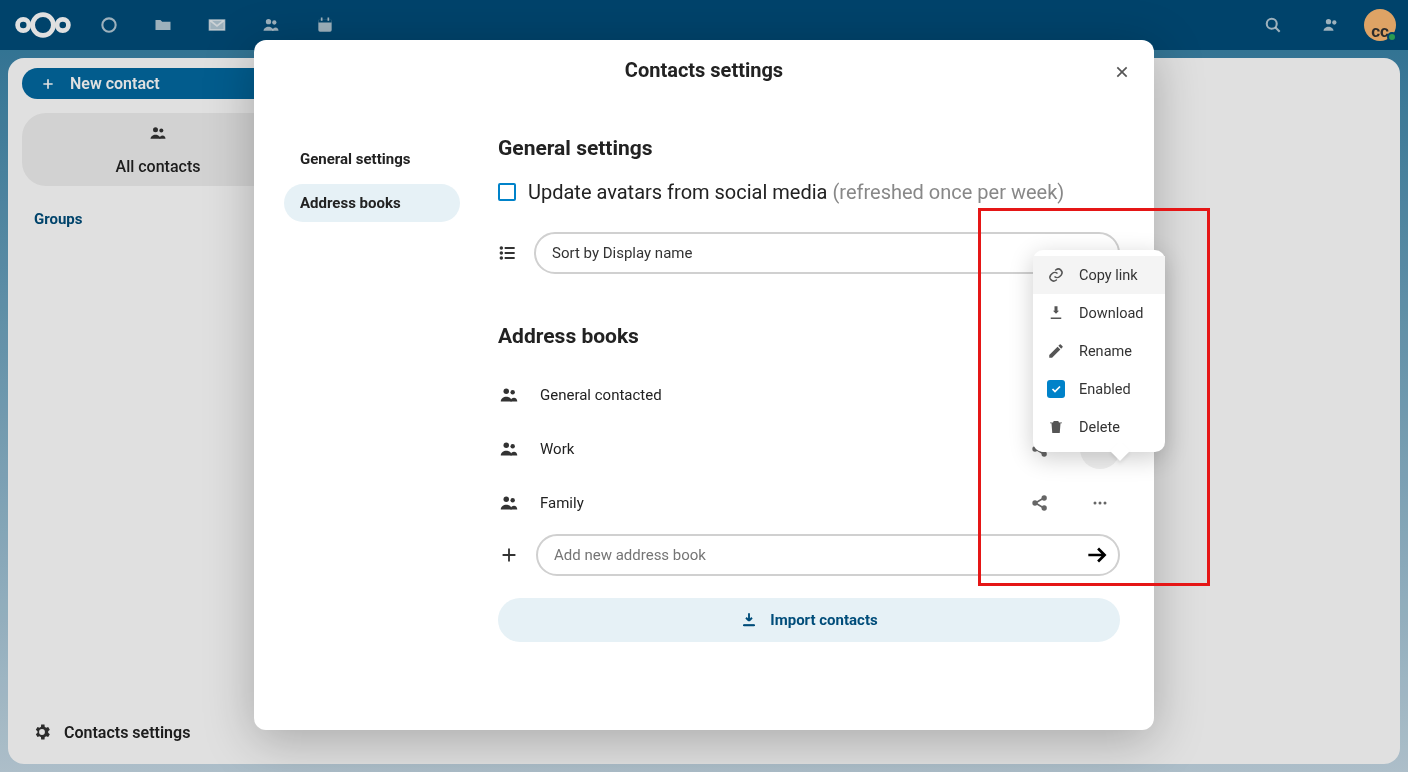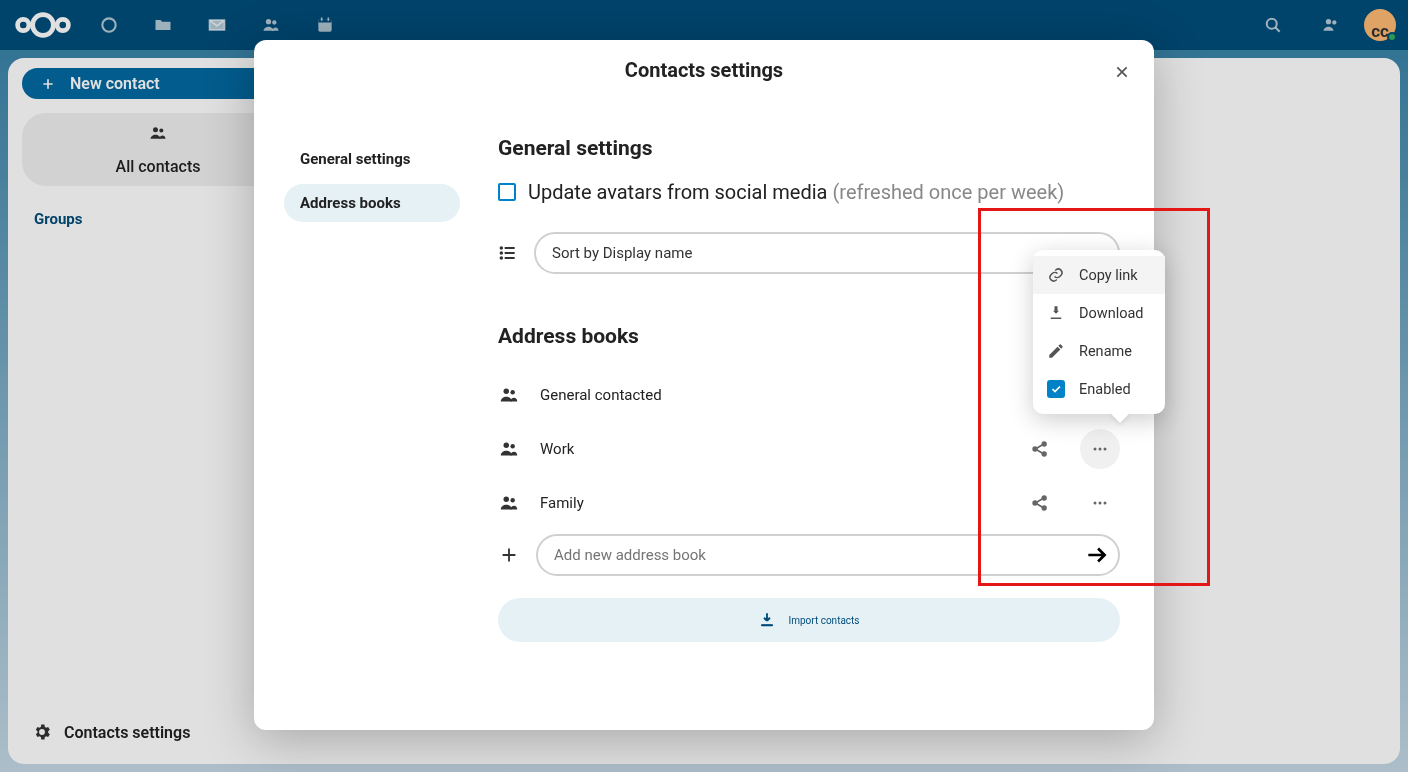--- a/index.html
+++ b/index.html
@@ -59,21 +59,21 @@
 .ab-row .act { width:40px; height:40px; display:flex; align-items:center; justify-content:center; color:#666; cursor:pointer; border-radius:50%;}
 .ab-row .act.active-dots { background:#f0f0f0; }
 .ab-row .act svg { width:20px; height:20px; }
 
 .add-row { display:flex; align-items:center; gap:16px; margin-top:4px;}
 .add-row .plus { width:22px; height:22px; color:#333;}
 .add-input-wrap { flex:1; position:relative; }
 .add-input { width:100%; height:42px; border:2px solid #d0d0d0; border-radius:22px; padding: 0 44px 0 16px; font-size:15px; outline:none; }
 .add-submit { position:absolute; right:10px; top:50%; transform:translateY(-50%); width:26px; height:26px; display:flex; align-items:center; justify-content:center; color:#000; cursor:pointer;}
 
-.import-btn { margin-top:22px; height:44px; border-radius:22px; background:#e6f1f6; color:#004d7a; font-weight:400; display:flex; align-items:center; justify-content:center; gap:12px; cursor:pointer; font-size:10px;}
+.import-btn { margin-top:22px; height:44px; border-radius:22px; background:#e6f1f6; color:#004d7a; font-weight:700; display:flex; align-items:center; justify-content:center; gap:12px; cursor:pointer; font-size:15px;}
 .import-btn svg { width:18px; height:18px; fill:#004d7a;}
 
 .ctx-menu { position:absolute; left: 1033px; top: 250px; width: 132px; background:#fff; border-radius:10px; box-shadow: 0 6px 24px rgba(0,0,0,0.2); padding:6px 0; z-index:50;}
 .ctx-item { display:flex; align-items:center; gap:14px; padding: 10px 14px; font-size:14.5px; color:#333; cursor:pointer;}
 .ctx-item:hover, .ctx-item.hover { background:#f4f4f4; }
 .ctx-item svg, .ctx-check { width:18px; height:18px; color:#555; flex-shrink:0;}
 .ctx-check { border-radius:3px; background:#0082c9; display:flex; align-items:center; justify-content:center;}
 .ctx-check svg { width:12px; height:12px; color:#fff; }
 .ctx-arrow { position:absolute; left:50%; bottom:-6px; transform:translateX(14px) rotate(45deg); width:14px; height:14px; background:#fff; box-shadow: 2px 2px 4px rgba(0,0,0,0.08);}
 
@@ -317,16 +317,22 @@
     <span>Rename</span>
   </div>
   <div class="ctx-item">
     <div class="ctx-check">
       <svg viewBox="0 0 24 24" fill="none" stroke="#fff" stroke-width="3.5">
           <path d="M5 12l5 5L20 7"></path>
         </svg>
     </div>
     <span>Enabled</span>
   </div>
+  <div class="ctx-item">
+    <svg viewBox="0 0 24 24" fill="#555">
+        <path d="M6 7h12l-1 13H7L6 7zm3-3h6l1 2H8l1-2zM4 6h16v1H4z"></path>
+      </svg>
+    <span>Delete</span>
+  </div>
   <div class="ctx-arrow"></div>
 </div>
 
 <div class="red-box" style="left:978px; top:208px; width:232px; height:378px;"></div>
 
 </body></html>

